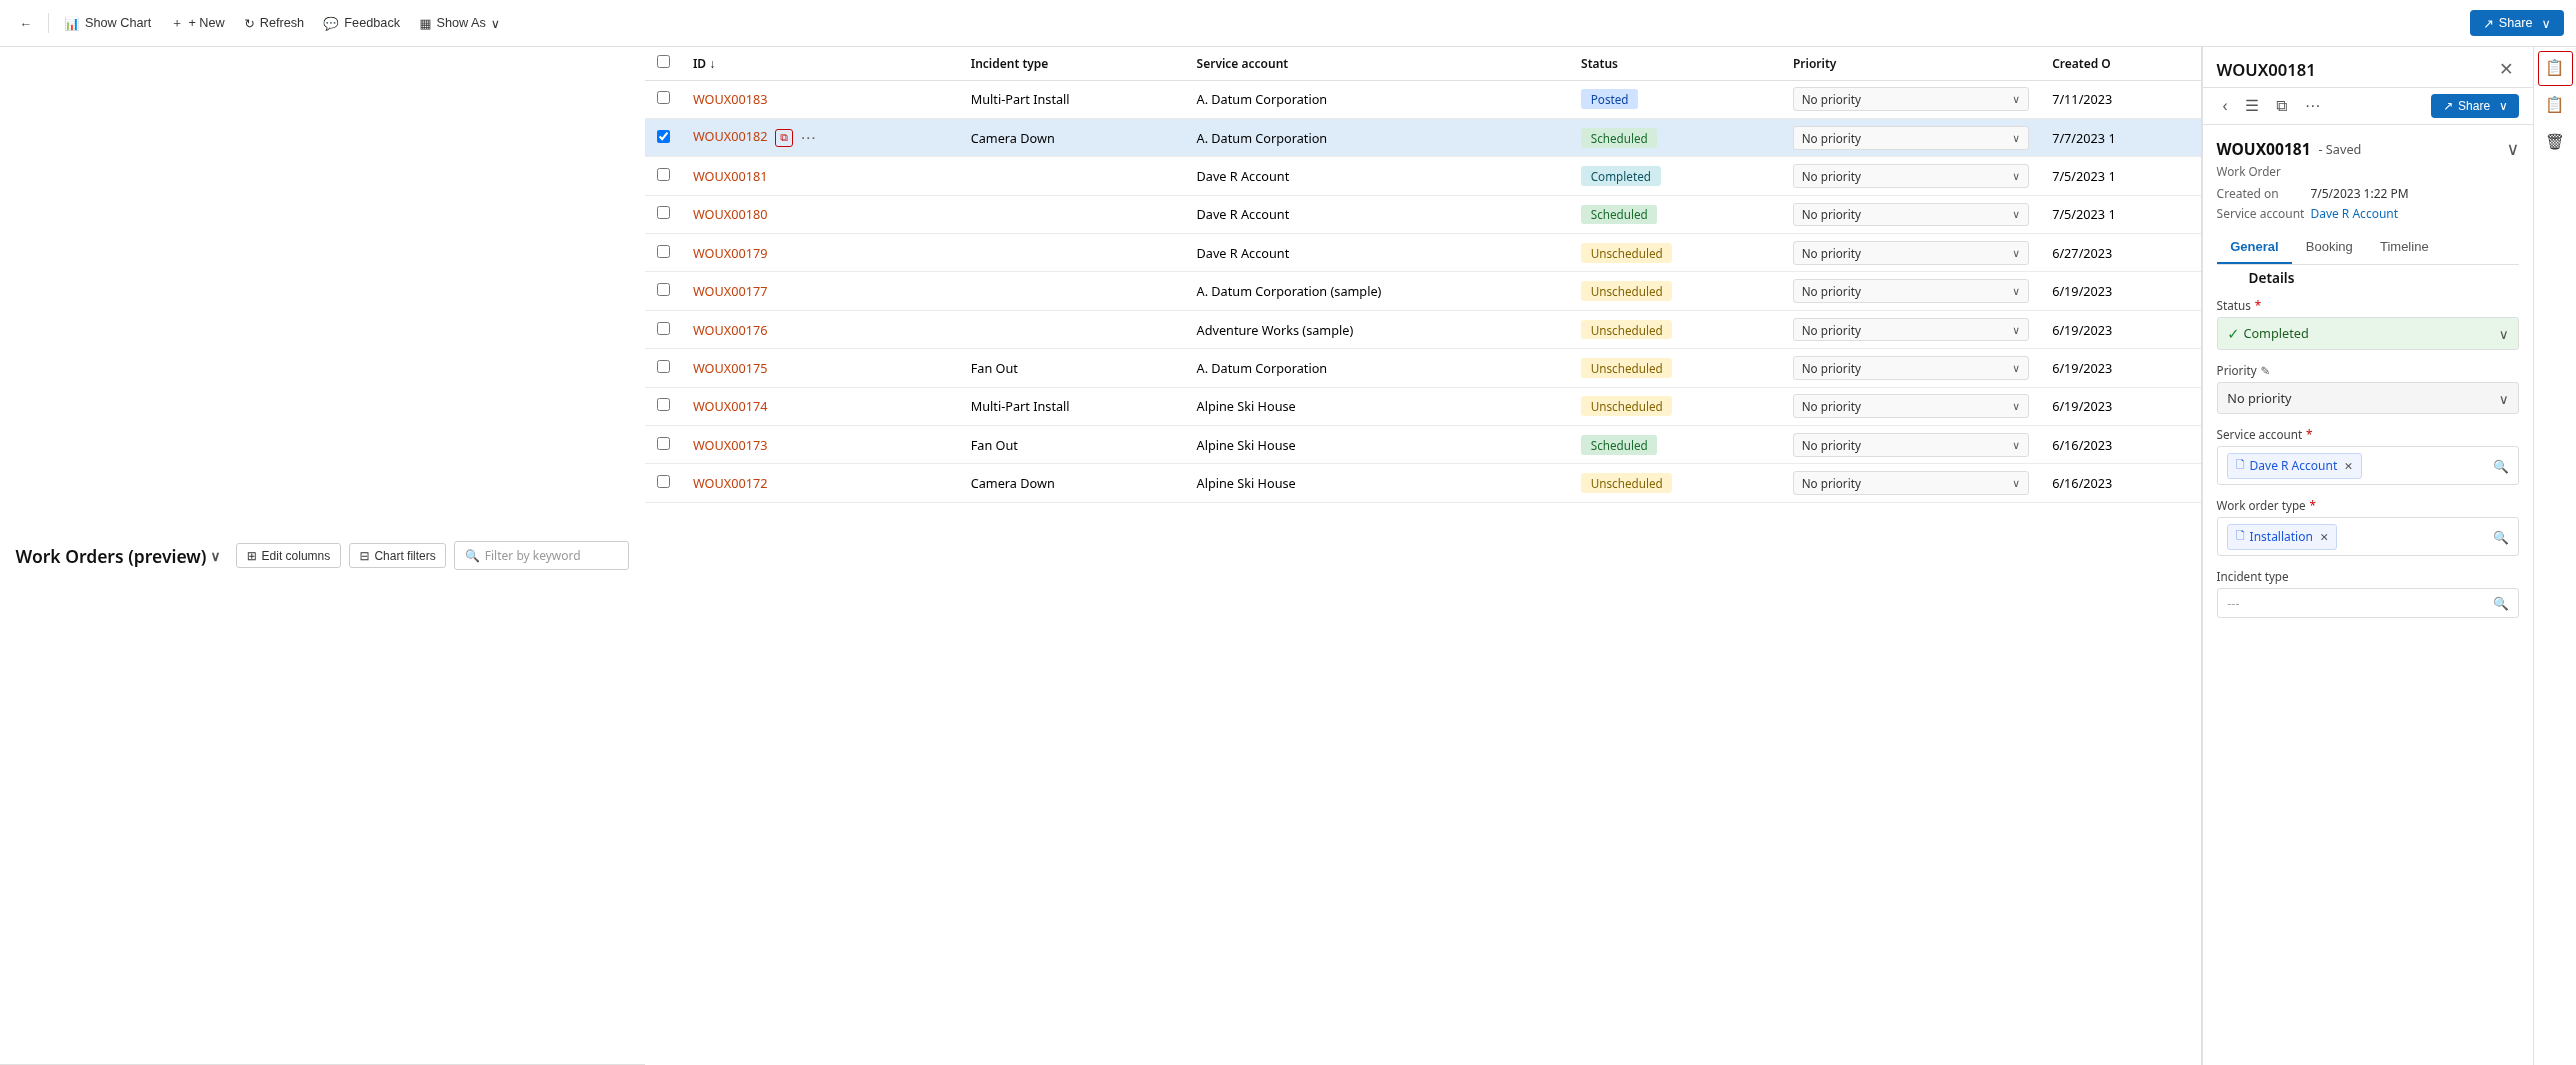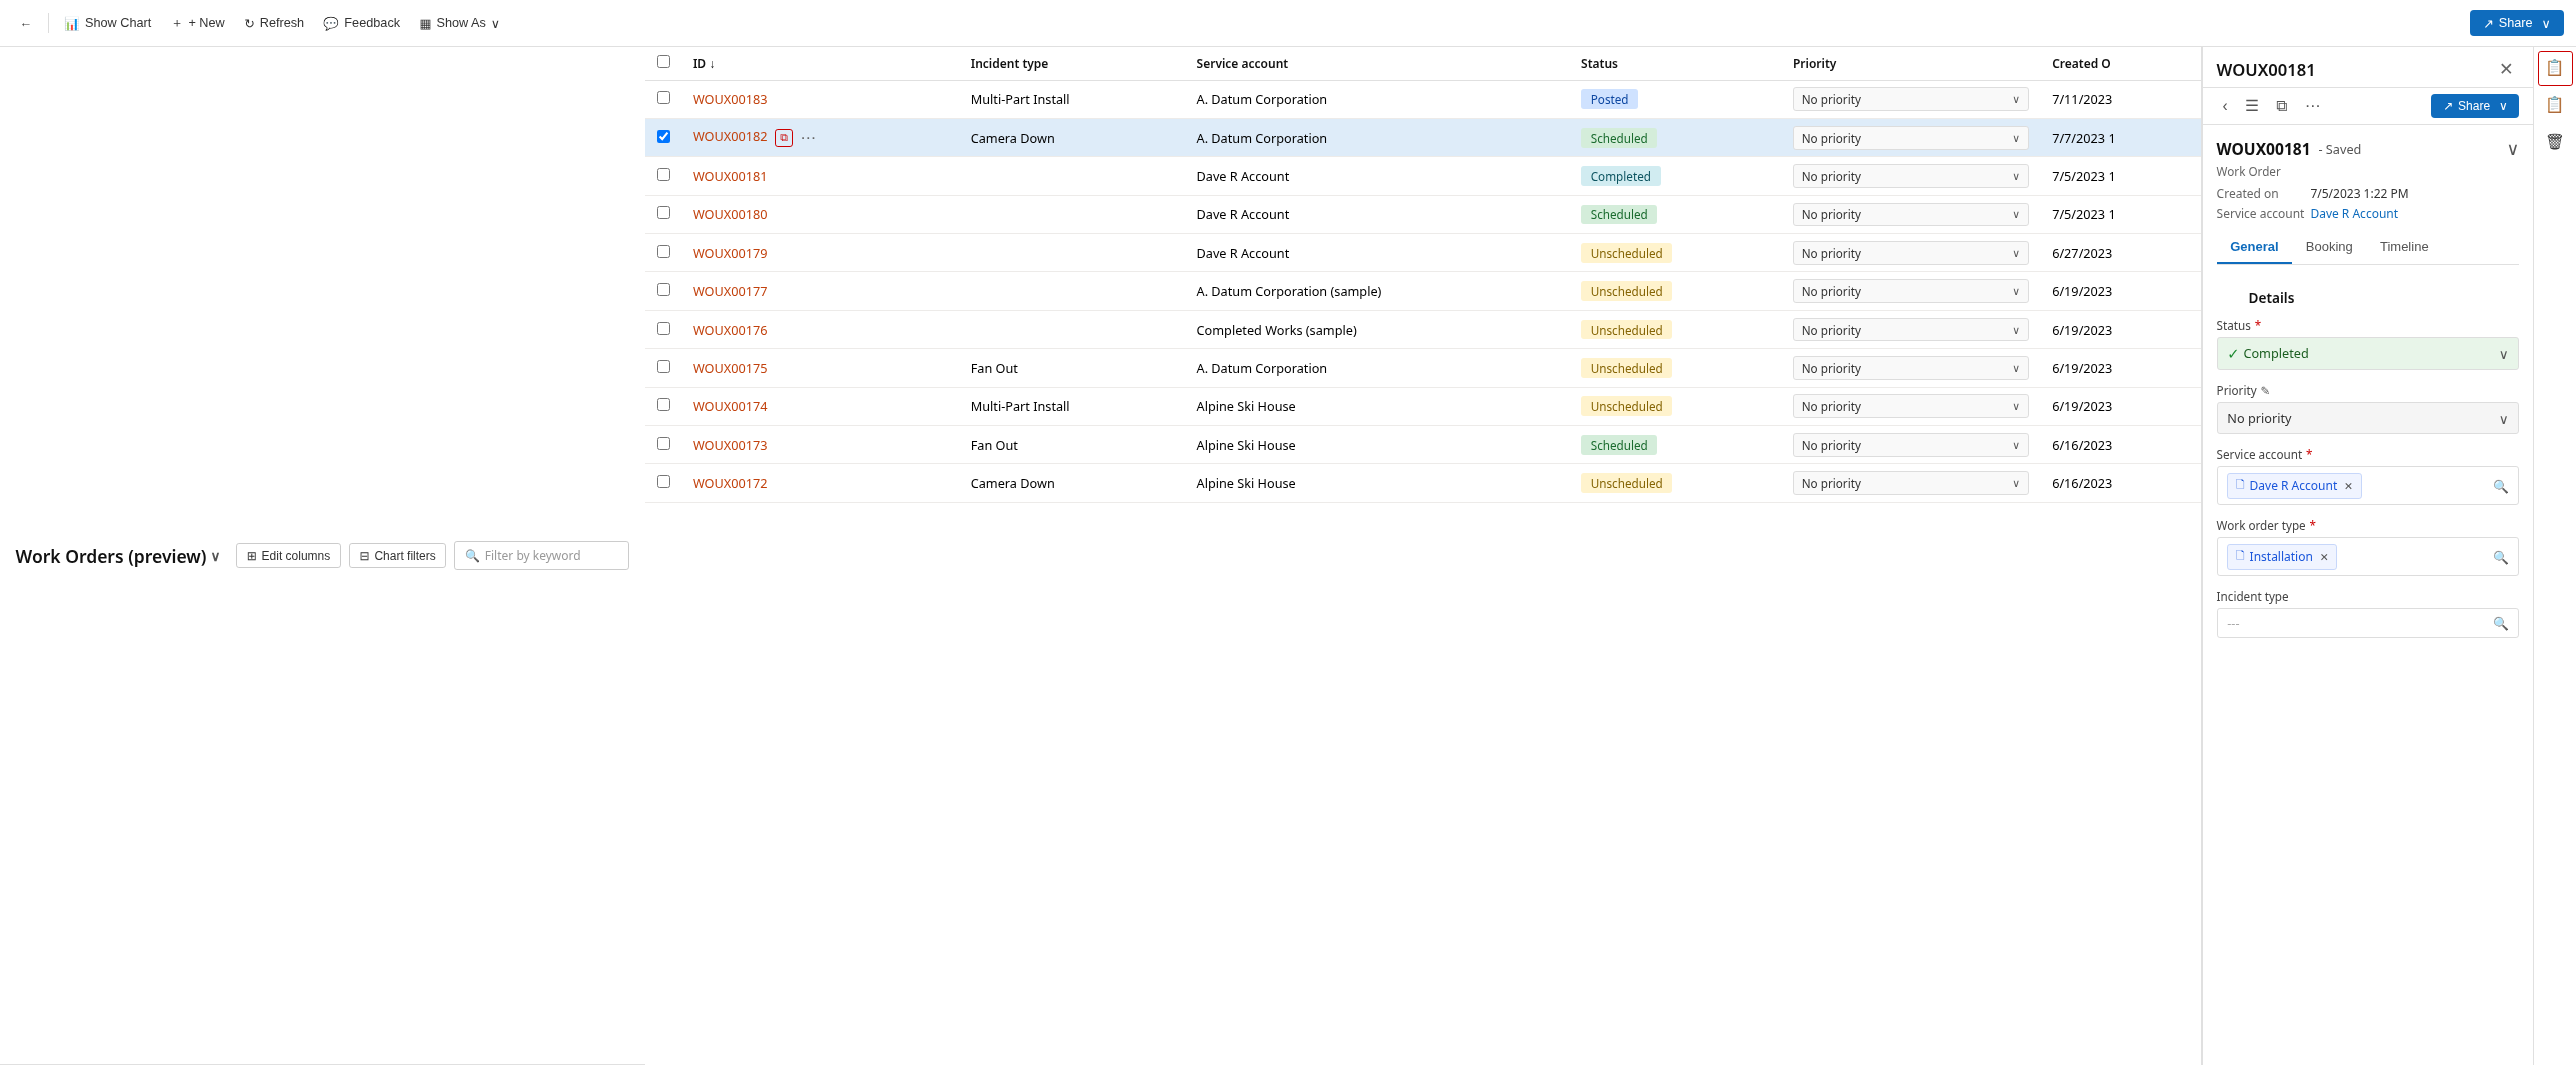--- a/index.html
+++ b/index.html
@@ -144,21 +144,21 @@
     .rp-content { flex: 1; overflow-y: auto; padding: 13.6px; }
     .rp-wo-header { margin-bottom: 9.7px; }
     .rp-wo-id { font-size: 15.6px; font-weight: 700; color: #111; }
     .rp-wo-saved { font-size: 12.7px; color: #555; }
     .rp-wo-type { font-size: 11.7px; color: #666; margin-bottom: 5.8px; }
     .rp-meta-row { display: flex; align-items: baseline; gap: 5.8px; font-size: 12px; margin-bottom: 2.9px; }
     .rp-meta-label { color: #666; min-width: 88px; }
     .rp-meta-value { color: #0f6cbd; cursor: pointer; }
 
     
-    .rp-tabs { display: flex; gap: 0; border-bottom: 1.9px solid #e0e0e0; margin-bottom: 23px; }
+    .rp-tabs { display: flex; gap: 0; border-bottom: 1.9px solid #e0e0e0; margin-bottom: 3px; }
     .rp-tab {
       padding: 7.8px 13.6px; font-size: 13px; cursor: pointer;
       border-bottom: 2.9px solid transparent; color: #555; background: none; border-top: none; border-left: none; border-right: none;
     }
     .rp-tab.active { color: #0f6cbd; border-bottom-color: #0f6cbd; font-weight: 600; }
 
     
     .rp-section-title { font-size: 13.6px; font-weight: 600; color: #111; margin-bottom: 9.7px; margin-left: 32px; }
     .rp-field { margin-bottom: 11.7px; }
     .rp-field-label {
@@ -328,21 +328,21 @@
               <td><span class="badge badge-unscheduled">Unscheduled</span></td>
               <td>
                 <div class="priority-dropdown ">No priority <span style="font-size:10.7px;color:#555;">∨</span></div>
               </td>
               <td>6/19/2023</td>
             </tr>
             <tr>
               <td><input type="checkbox" style=""></td>
               <td><a class="link-cell" href="#">WOUX00176</a></td>
               <td></td>
-              <td>Completed Works (sample)</td>
+              <td>Adventure Works (sample)</td>
               <td><span class="badge badge-unscheduled">Unscheduled</span></td>
               <td>
                 <div class="priority-dropdown ">No priority <span style="font-size:10.7px;color:#555;">∨</span></div>
               </td>
               <td>6/19/2023</td>
             </tr>
             <tr>
               <td><input type="checkbox" style=""></td>
               <td><a class="link-cell" href="#">WOUX00175</a></td>
               <td>Fan Out</td>

